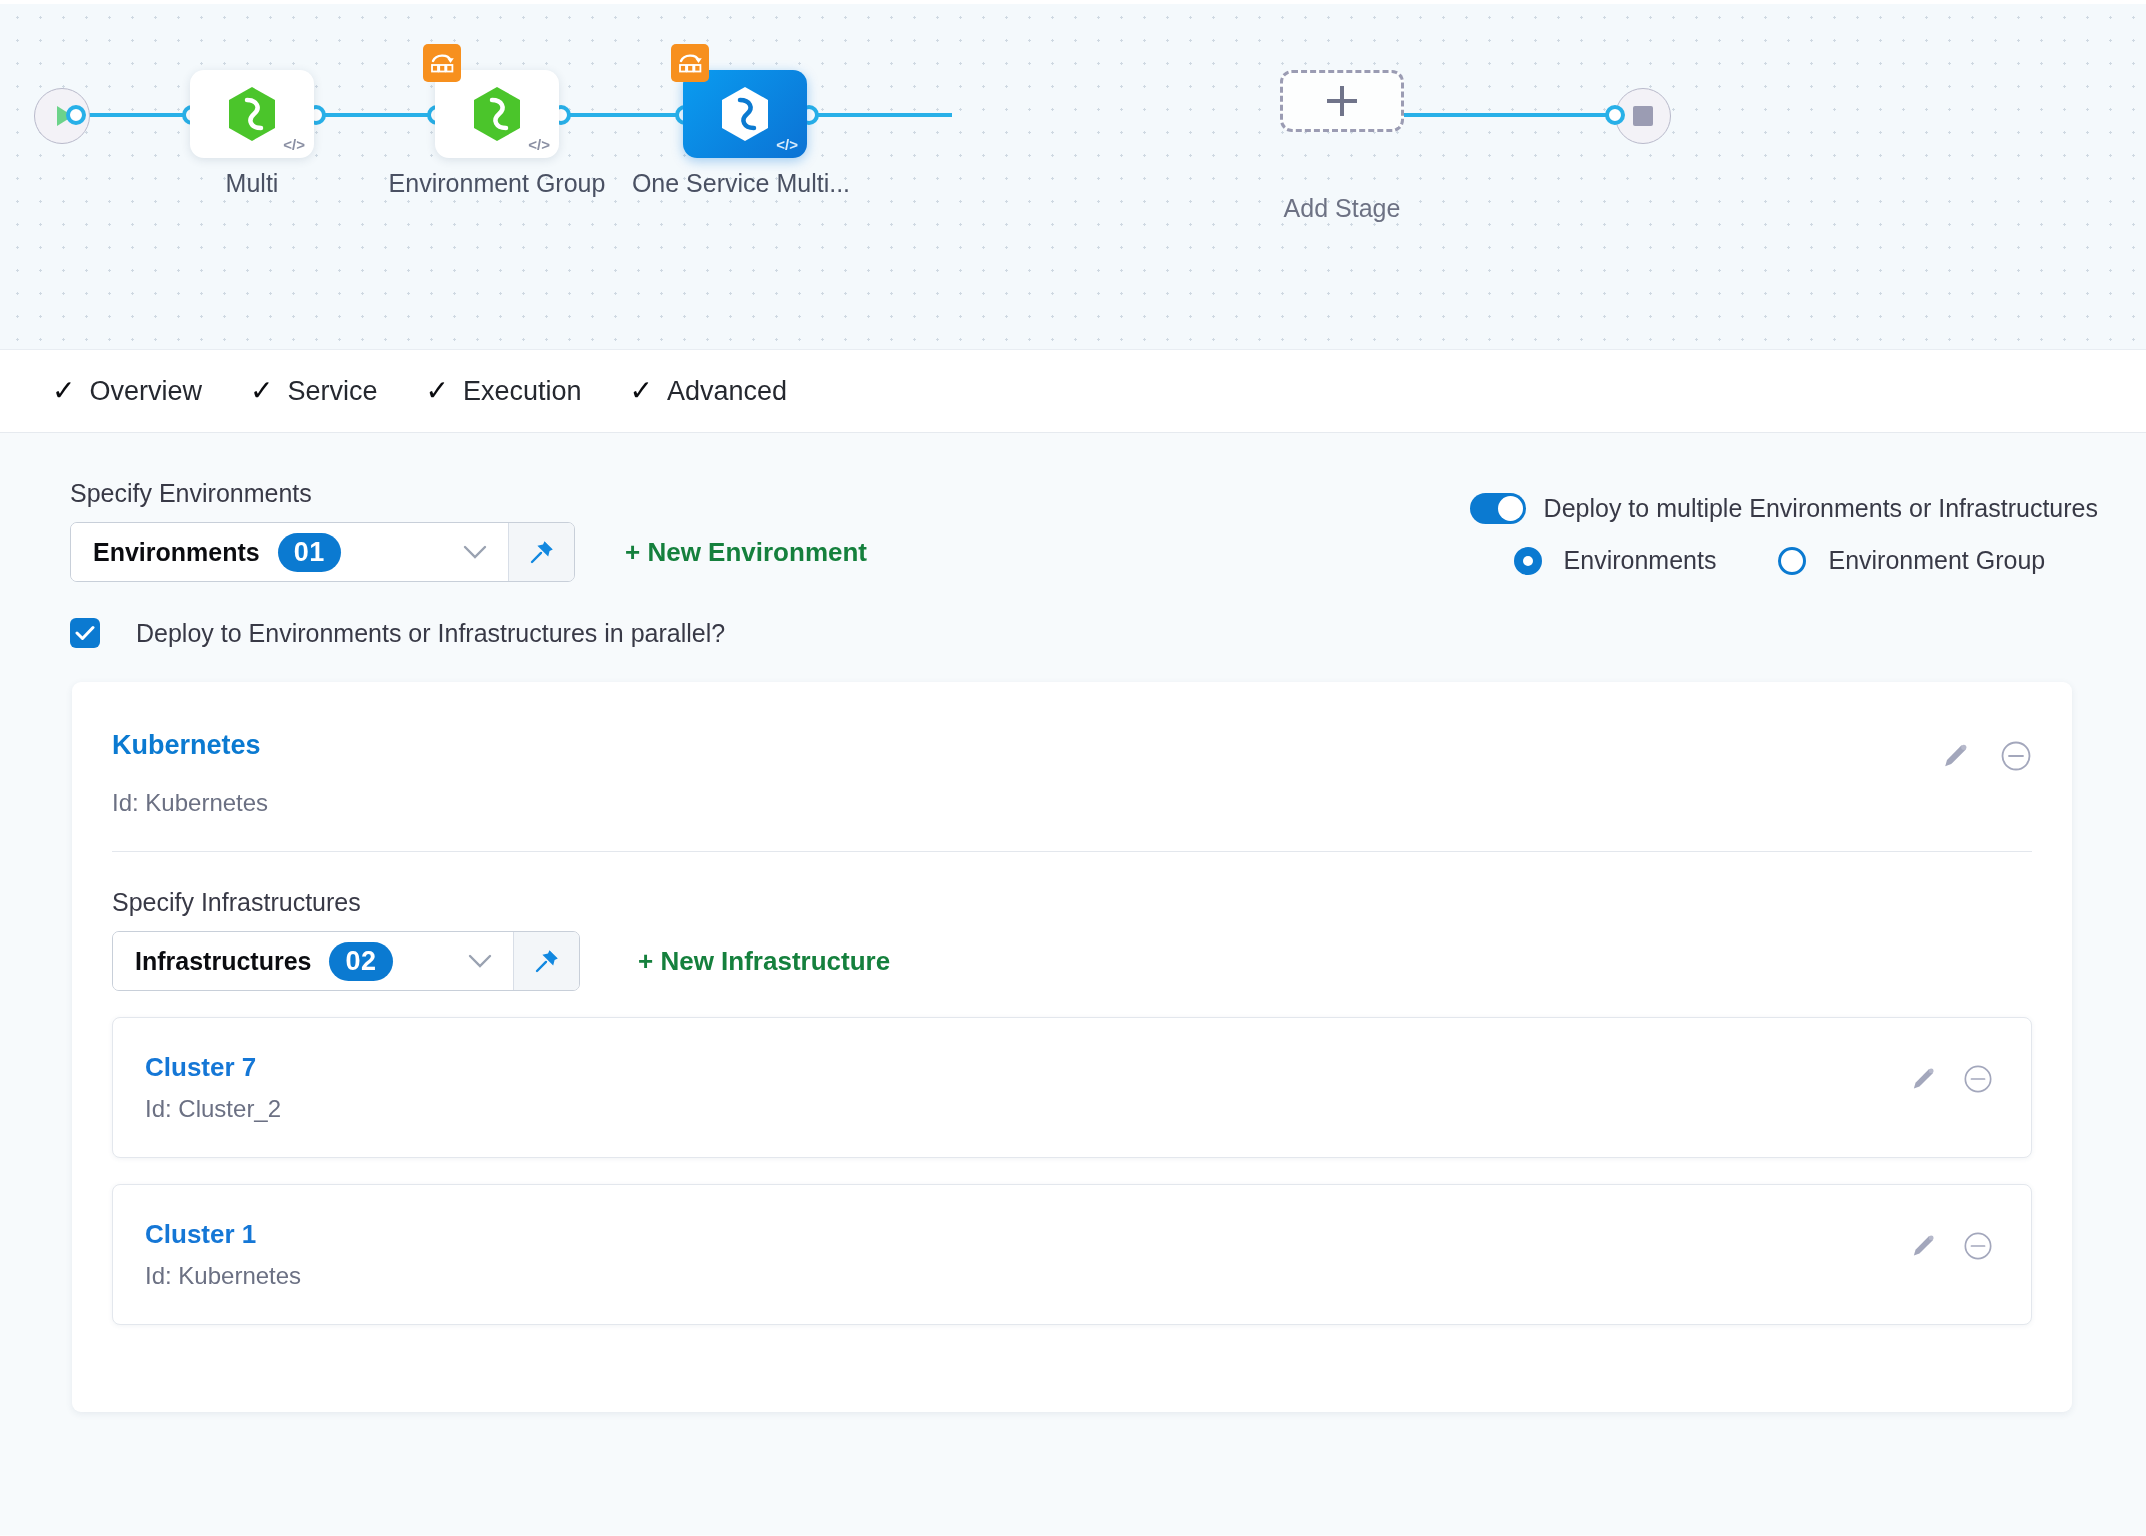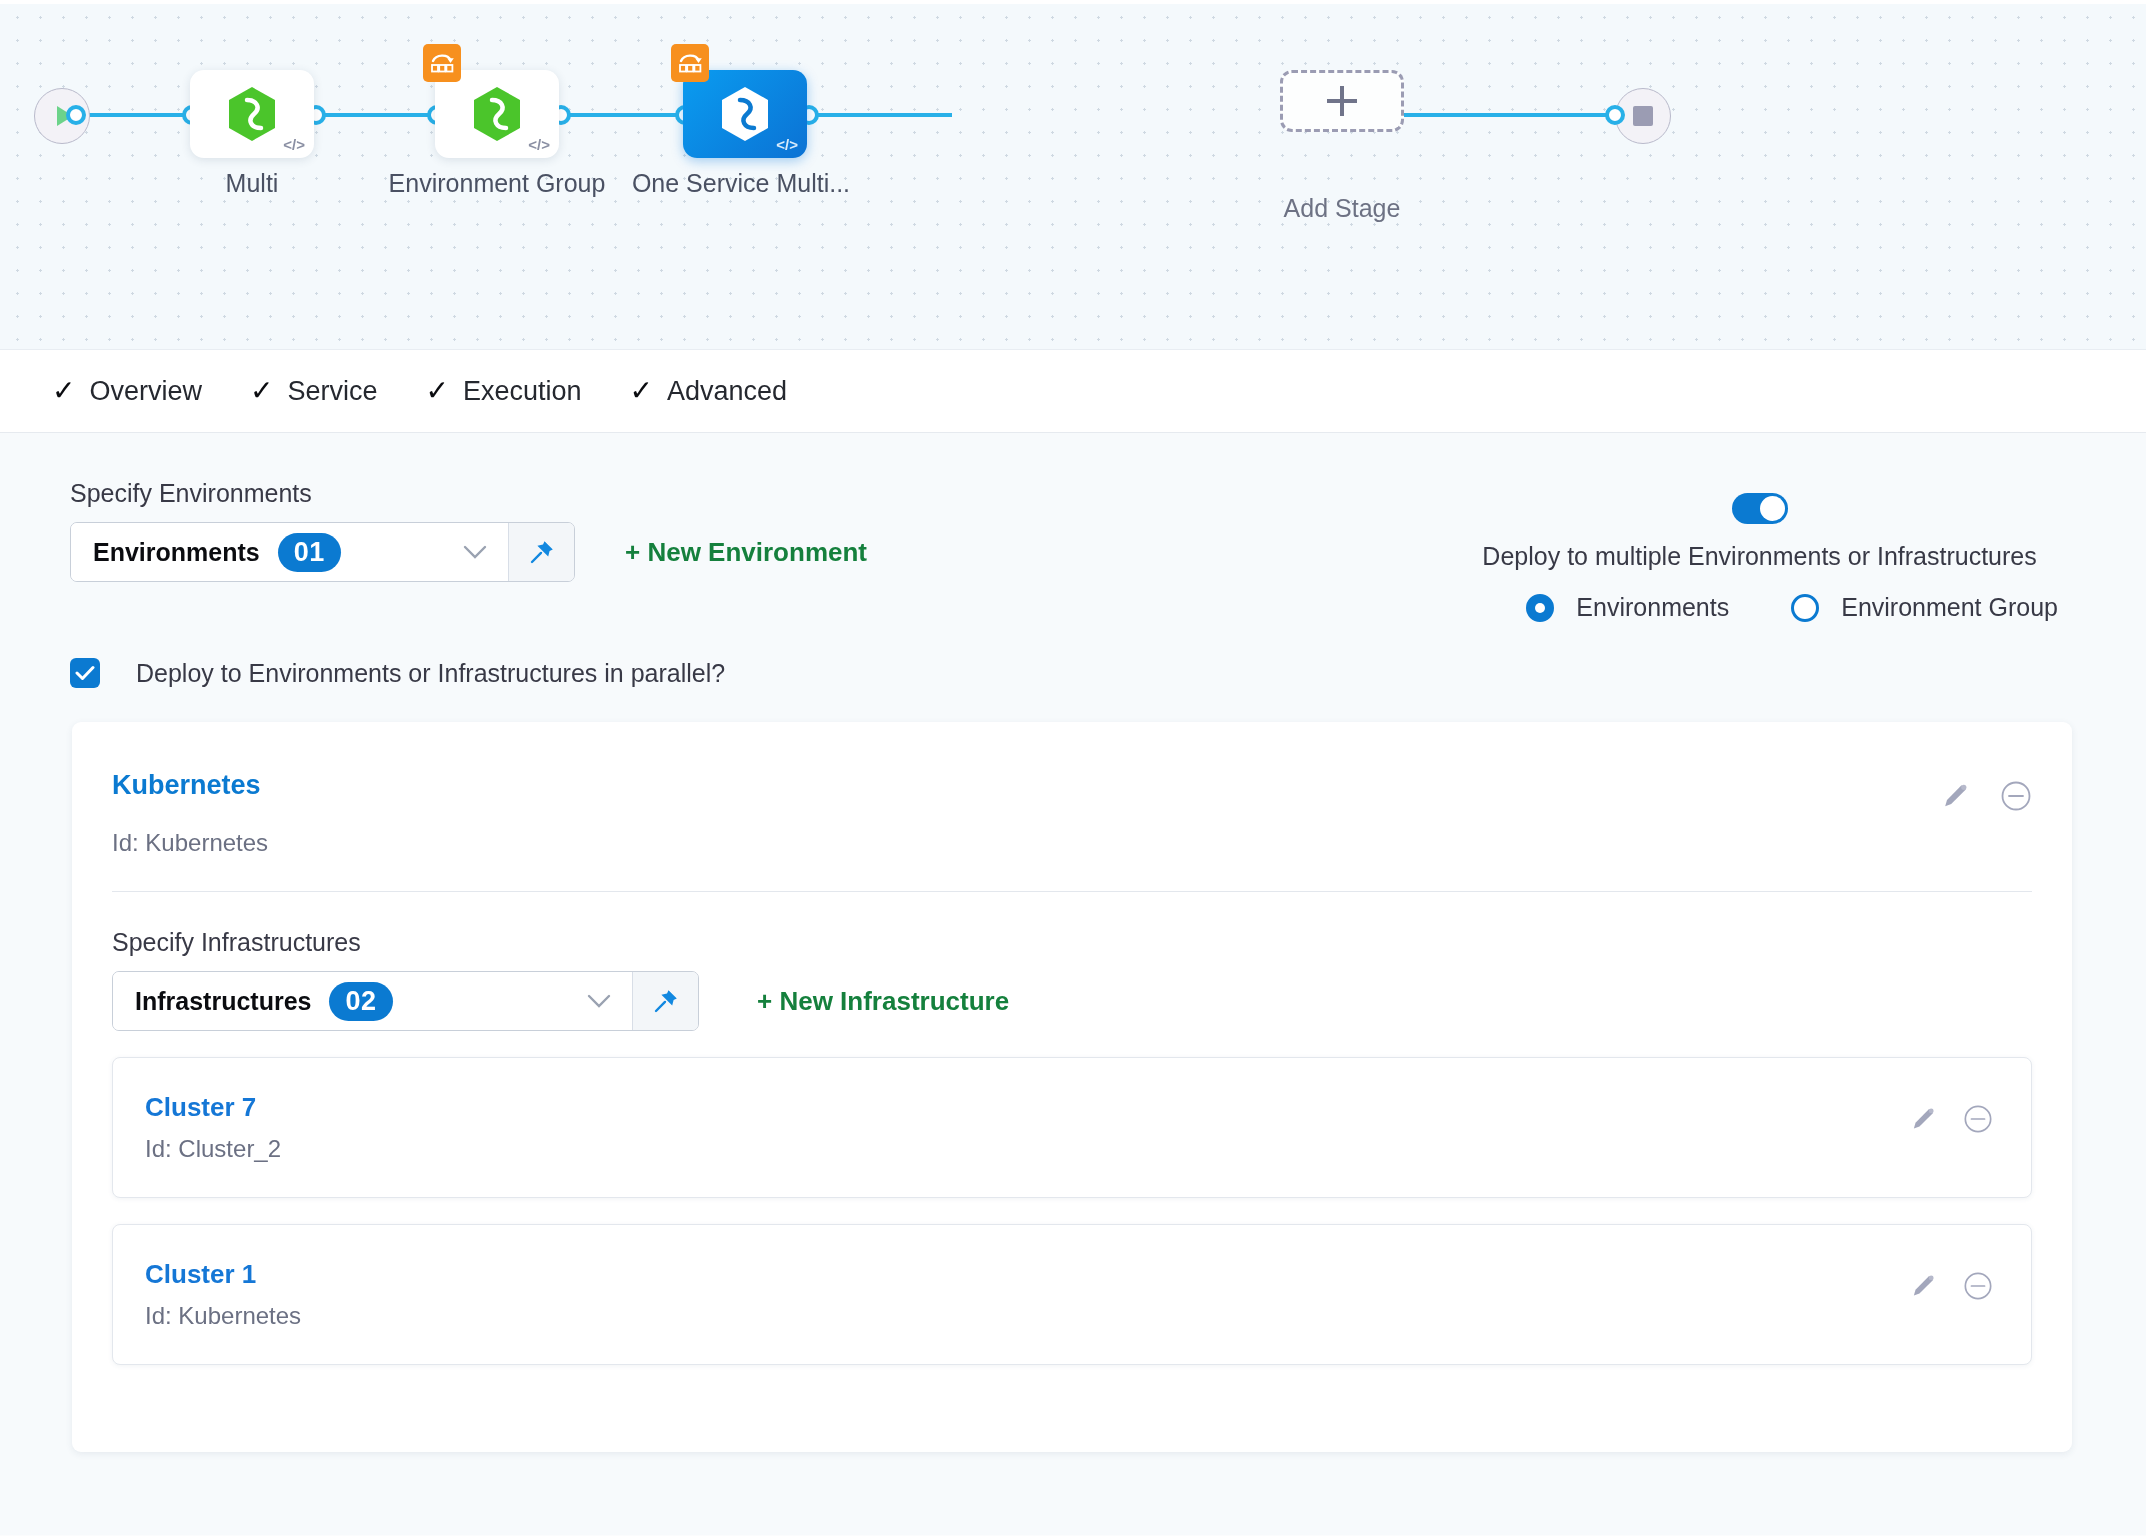--- a/index.html
+++ b/index.html
@@ -218,21 +218,21 @@
   .link-btn {
     font-size: 26px; color: #15803d; font-weight: 700;
     cursor: pointer; white-space: nowrap;
   }
 
   .right-pane {
     margin-left: auto;
     display: flex; flex-direction: column; align-items: flex-start;
     padding-top: 14px;
   }
-  .toggle-row { display:flex; align-items:center; gap: 18px; flex-direction: column; }
+  .toggle-row { display:flex; align-items:center; gap: 18px; }
   .toggle {
     width: 56px; height: 31px; border-radius: 16px; background: #0b7ad1;
     position: relative; cursor: pointer; flex-shrink:0;
   }
   .toggle .knob {
     position: absolute; right: 3px; top: 3px;
     width: 25px; height: 25px; border-radius: 50%; background: #fff;
   }
   .toggle-label { font-size: 25px; color: #383946; }
   .radio-row {
@@ -476,21 +476,21 @@
           </svg>
         </span>
       </div>
     </div>
 
     <div class="divider"></div>
 
     <div class="infra-section">
       <div class="field-label">Specify Infrastructures</div>
       <div style="display:flex; align-items:center; gap:58px;">
-        <div class="select-wrap" style="width:587px;">
+        <div class="select-wrap" style="width:468px;">
           <div class="select-main">
             <span class="select-text">Infrastructures</span>
             <span class="count-pill">02</span>
             <span class="chev">
               <svg width="26" height="16" viewBox="0 0 26 16" style="display:block">
                 <path d="M3 3 L13 13 L23 3" fill="none" stroke="#9aa2b1" stroke-width="2.4" stroke-linecap="round"></path>
               </svg>
             </span>
           </div>
           <div class="pin-btn">

